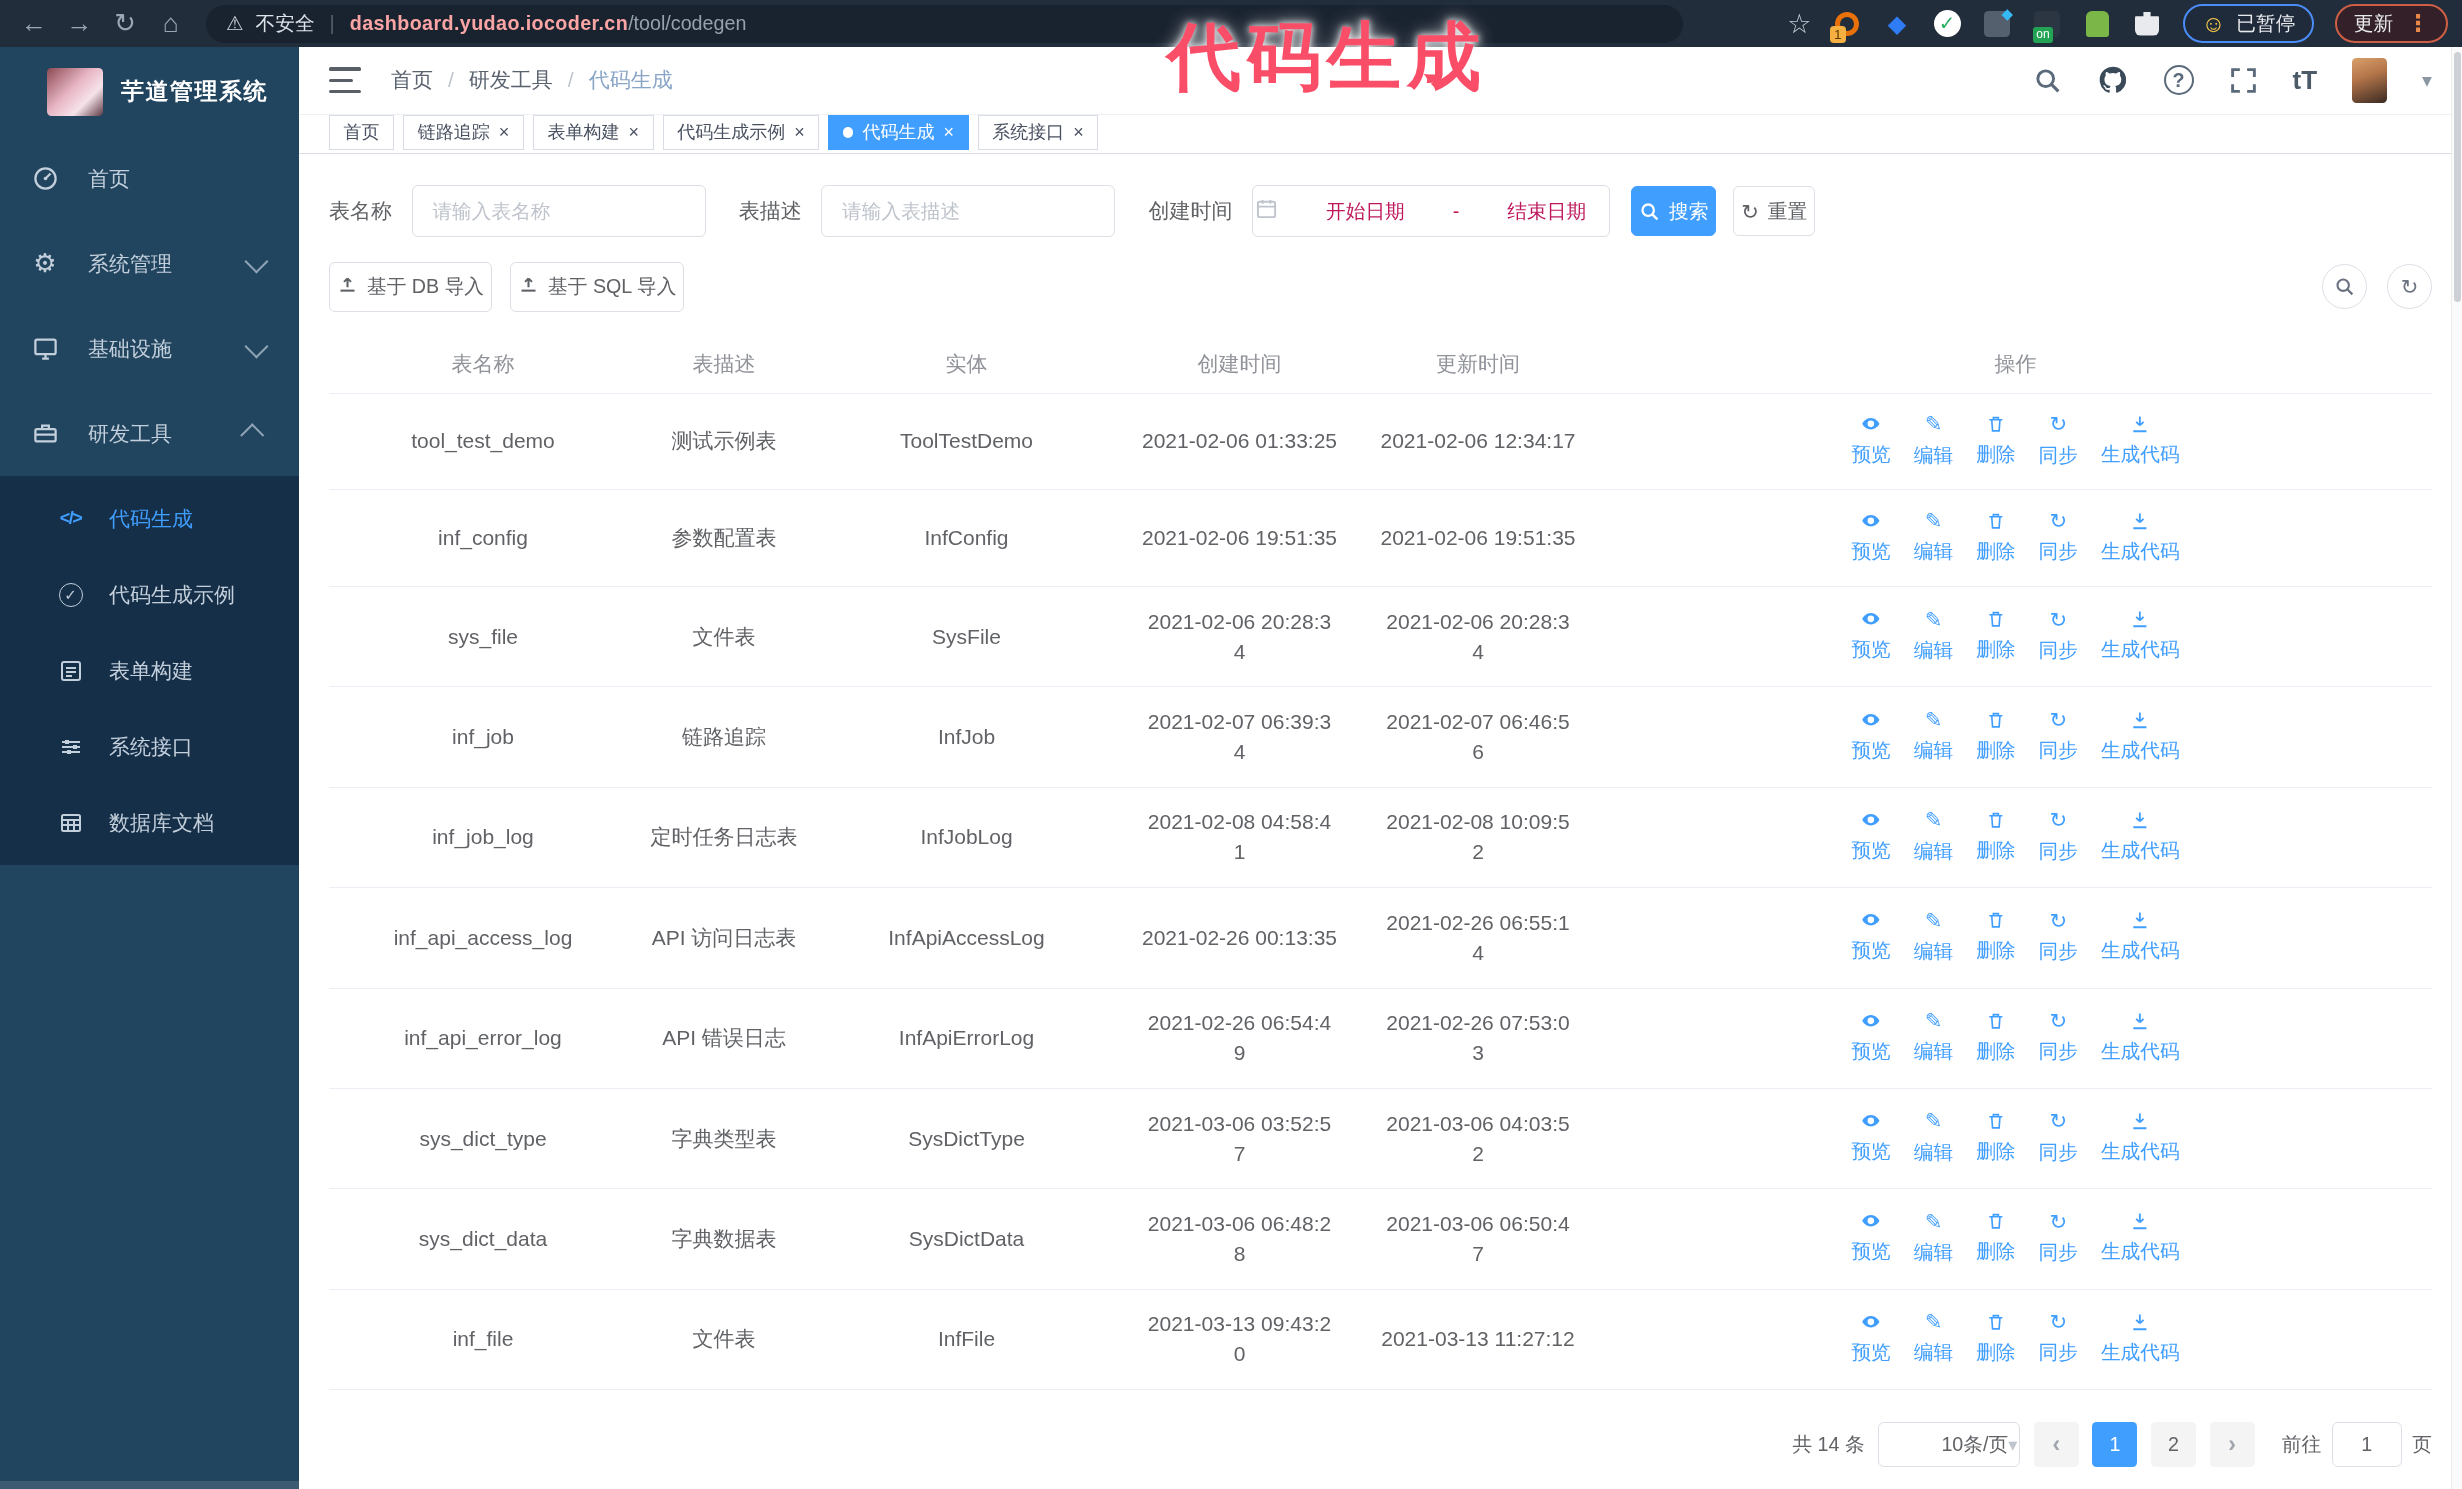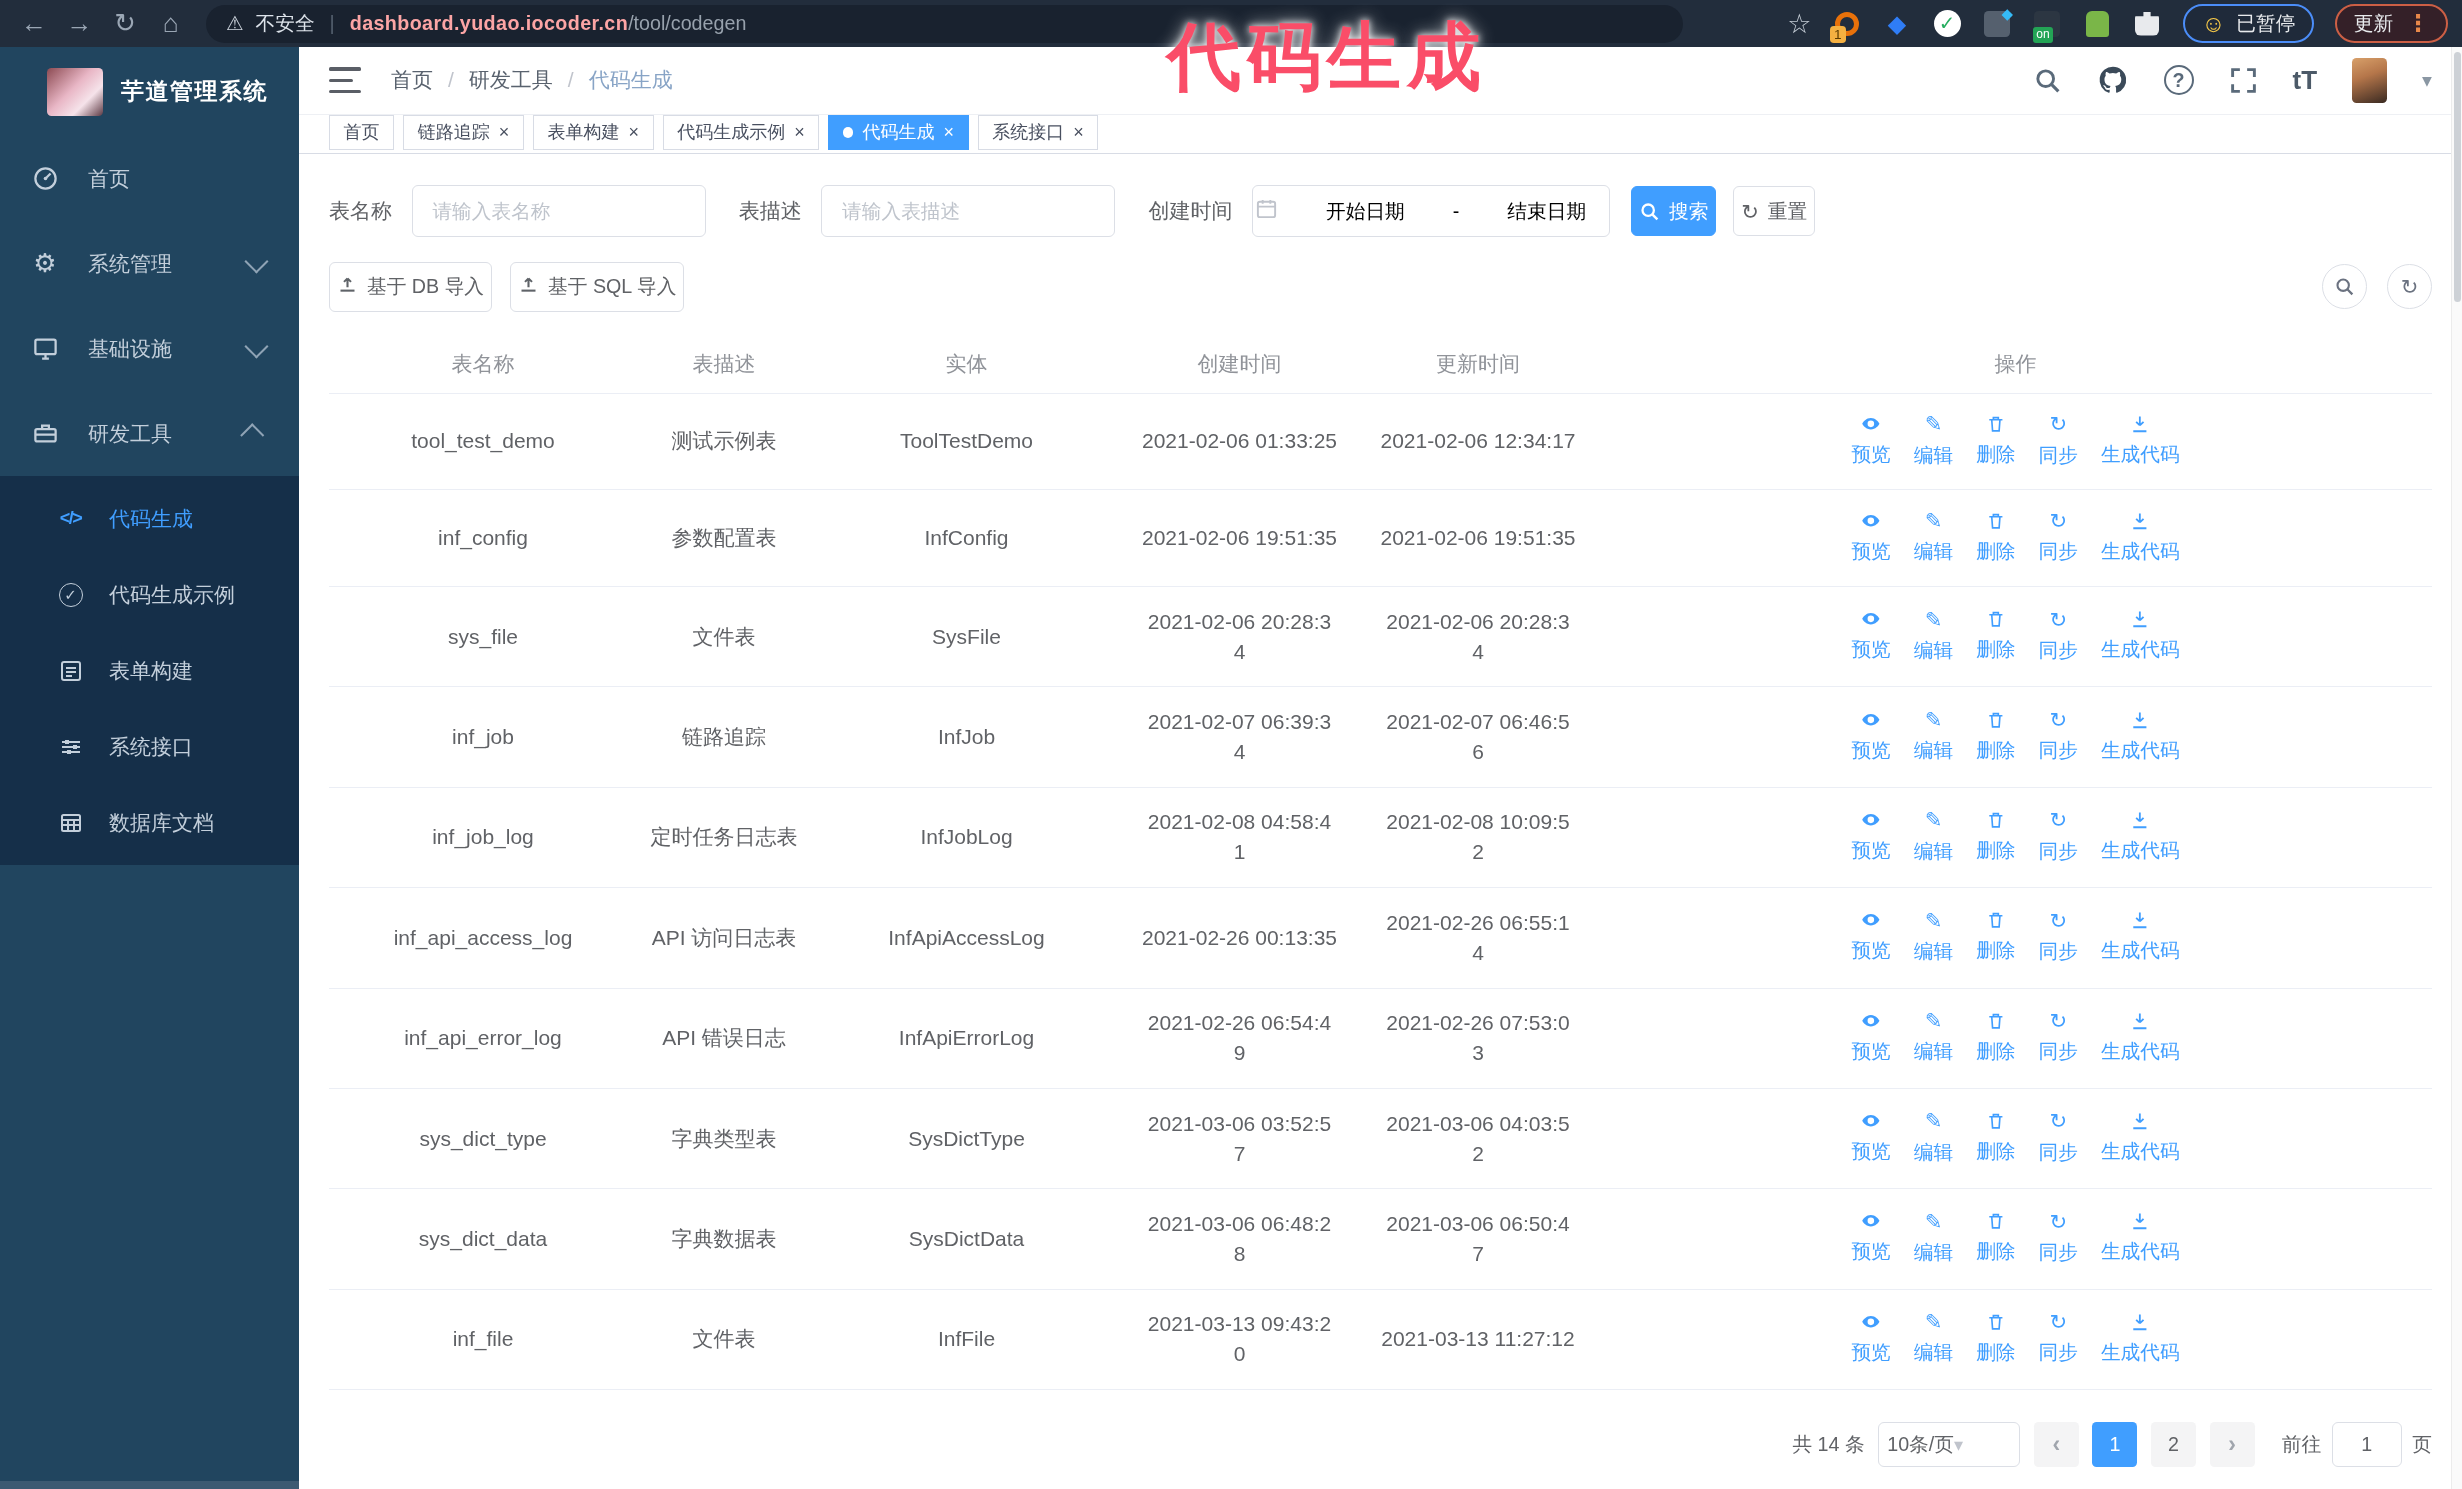--- a/index.html
+++ b/index.html
@@ -108,21 +108,21 @@
   .page { padding:27px 30px 0; flex:1; }
   .filter-row { display:flex; align-items:center; font-size:21px; color:#606266; height:61px; }
   .f-label { margin-right:19.7px; white-space:nowrap; }
   .f-input { height:52px; border:1.5px solid #dcdfe6; border-radius:6px; padding:0 19.7px;
              font-size:19.7px; color:#606266; width:294px; outline:none;
              font-family:"Liberation Sans","DejaVu Sans",sans-serif; }
   .f-input::placeholder { color:#bfc4cc; }
   .gap-lg { margin-right:33px; }
   .date-range { width:358px; height:52px; border:1.5px solid #dcdfe6; border-radius:6px;
                 display:flex; align-items:center; padding:0 2px; gap:27px;
-                color:#000000; font-size:19.7px; }
+                color:#be185d; font-size:19.7px; }
   .date-range .dr-start, .date-range .dr-end { flex:1; text-align:center; }
   .btn { height:50px; border-radius:6px; font-size:19.7px; display:flex; align-items:center;
          gap:9px; padding:0 7px; cursor:pointer; border:1.5px solid #dcdfe6; background:#fff; color:#606266; }
   .btn-primary { background:#409eff; border-color:#409eff; color:#fff; margin-left:21px; }
   .btn-reset { margin-left:16.7px; }
   .uni-icon { font-size:21px; line-height:1; }
 
   .toolbar-row { margin-top:19.7px; display:flex; align-items:center; }
   .btn-import { margin-right:18px; }
   .toolbar-right { margin-left:auto; display:flex; gap:19.7px; }
@@ -141,22 +141,22 @@
   td.date { white-space:pre-line; }
   .ops { display:flex; justify-content:center; align-items:center; gap:23px; }
   .op { color:#409eff; font-size:19.7px; display:inline-flex; align-items:center; gap:5.3px;
         cursor:pointer; text-decoration:none; white-space:nowrap;flex-direction:column; }
   .op svg { display:block; }
 
   
   .pagination { display:flex; align-items:center; justify-content:flex-end; gap:13.6px;
                 margin-top:32px; font-size:19.7px; color:#606266; padding-bottom:23px; }
   .size-select { width:142px; height:45px; border:1.5px solid #dcdfe6; border-radius:6px;
-                 display:flex; align-items:center; justify-content:flex-start;
-                 padding:0 8px; color:#606266; cursor:pointer; }
+                 display:flex; align-items:center; justify-content:flex-end;
+                 padding:0 2px; color:#606266; cursor:pointer; }
   .size-caret { color:#c0c4cc; font-size:18px; }
   .pg-btn { min-width:45px; height:45px; background:#f4f4f5; border-radius:4.5px; display:flex;
             align-items:center; justify-content:center; color:#606266; font-size:19.7px;
             cursor:pointer; padding:0 7.6px; }
   .pg-btn.arrow { color:#a0a5ad; font-weight:bold; font-size:23px; }
   .pg-btn.active { background:#409eff; color:#fff; }
   .goto { display:flex; align-items:center; gap:10.6px; margin-left:13.6px; }
   .goto-input { width:70px; height:45px; border:1.5px solid #dcdfe6; border-radius:6px;
                 text-align:center; font-size:19.7px; color:#606266; outline:none;
                 font-family:"Liberation Sans","DejaVu Sans",sans-serif; }

